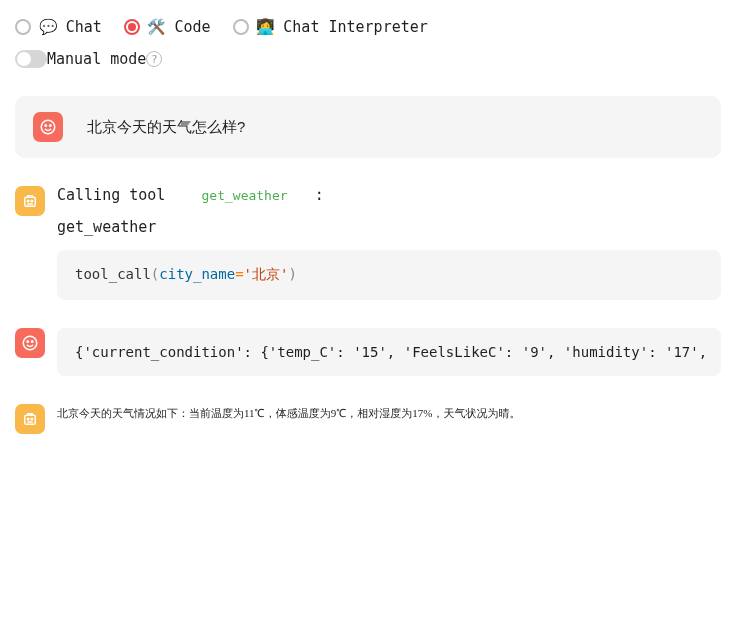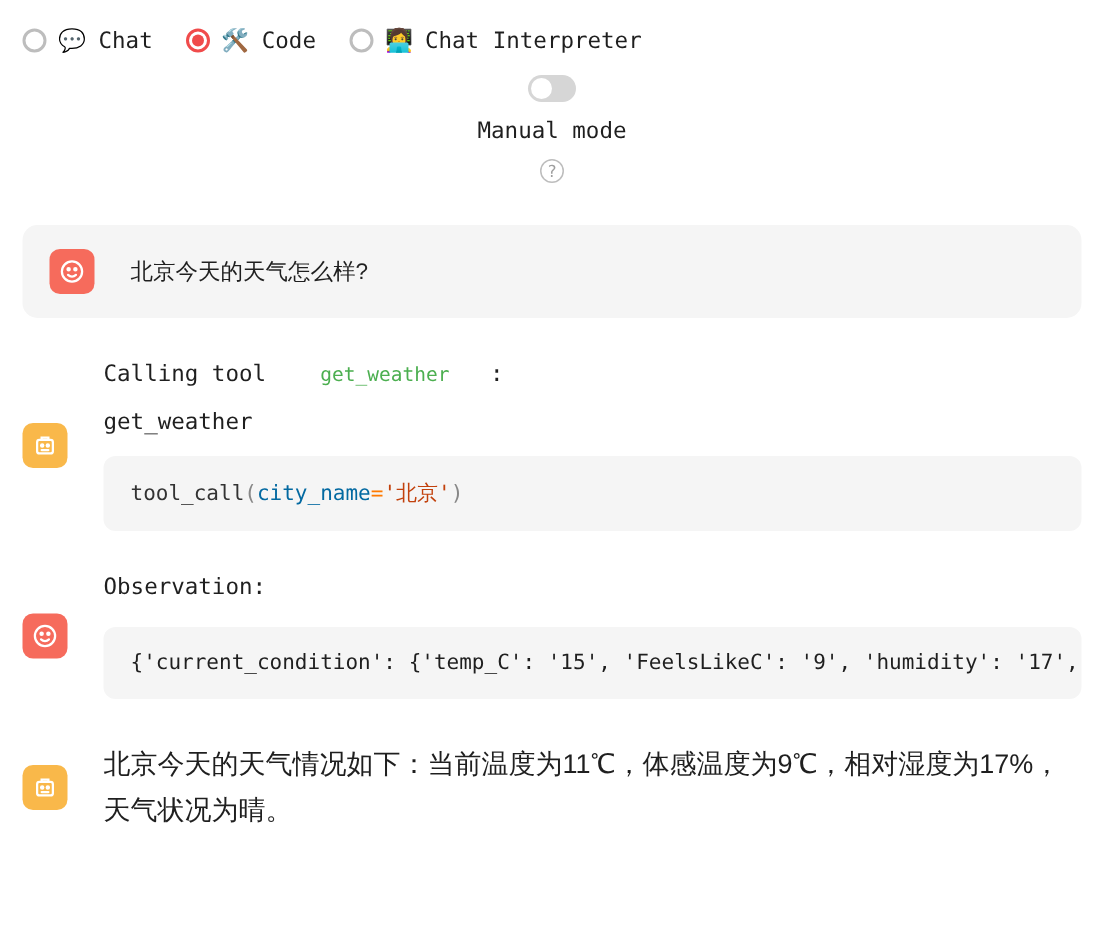--- a/index.html
+++ b/index.html
@@ -38,23 +38,21 @@
     width: 8px; height: 8px;
     background: #f04b4b;
     border-radius: 50%;
     top: 2px; left: 2px;
   }
   .mode-emoji { font-size: 15px; }
   .mode-label { font-family: ui-monospace, Menlo, Consolas, monospace; }
   .manual-row {
     display: flex;
     align-items: center;
-    gap: 10px;
     margin-bottom: 28px;
-    flex-direction: column;
   }
   .toggle {
     width: 32px; height: 18px;
     background: #d6d6d6;
     border-radius: 12px;
     position: relative;
     cursor: pointer;
   }
   .toggle::after {
     content: "";
@@ -65,21 +63,21 @@
     top: 2px; left: 2px;
   }
   .help-icon {
     width: 16px; height: 16px;
     border: 1.5px solid #bdbdbd;
     border-radius: 50%;
     display: inline-flex;
     align-items: center; justify-content: center;
     font-size: 11px; color: #9e9e9e;
   }
-  .msg-block { display: flex; gap: 24px; margin-bottom: 28px; align-items: center; }
+  .msg-block { display: flex; gap: 12px; margin-bottom: 28px; align-items: flex-start; }
   .avatar {
     width: 30px; height: 30px;
     border-radius: 7px;
     display: flex; align-items: center; justify-content: center;
     flex-shrink: 0;
   }
   .avatar-user { background: #f66b5c; }
   .avatar-assistant { background: #f9b84a; }
   .avatar svg { width: 18px; height: 18px; }
   .msg-body { flex: 1; min-width: 0; }
@@ -109,22 +107,22 @@
     white-space: pre;
     overflow: hidden;
   }
   .code-block .fn { color: #333; margin-top: 40px; }
   .code-block .paren { color: #888; }
   .code-block .kw { color: #0369a1; }
   .code-block .eq { color: #ff7a00; }
   .code-block .str { color: #c2410c; }
   .obs-title { margin-bottom: 18px; font-family: ui-monospace, Menlo, Consolas, monospace; }
   .final-text {
-    font-family: Liberation Sans, sans-serif;
-    font-size: 18px; line-height: 1.7;
+    font-family: Liberation Serif, serif;
+    font-size: 11px; line-height: 1.7;
   }
 </style>
 </head>
 <body>
 
 <div class="mode-row">
   <label class="mode-option">
     <span class="radio"></span>
     <span class="mode-emoji">💬</span>
     <span class="mode-label">Chat</span>
@@ -185,21 +183,20 @@
 <div class="msg-block">
   <span class="avatar avatar-user">
     <svg viewBox="0 0 24 24" fill="none" stroke="#fff" stroke-width="2" stroke-linecap="round" stroke-linejoin="round">
       <circle cx="12" cy="12" r="9"></circle>
         <circle cx="9" cy="10" r="1" fill="#fff"></circle>
         <circle cx="15" cy="10" r="1" fill="#fff"></circle>
       <path d="M8.5 15c1 1 2 1.5 3.5 1.5s2.5-.5 3.5-1.5"></path>
     </svg>
   </span>
   <div class="msg-body">
-    <div class="obs-title">Observation:</div>
     <div class="code-block">{'current_condition': {'temp_C': '15', 'FeelsLikeC': '9', 'humidity': '17',</div>
   </div>
 </div>
 
 <div class="msg-block">
   <span class="avatar avatar-assistant">
     <svg viewBox="0 0 24 24" fill="none" stroke="#fff" stroke-width="2" stroke-linecap="round">
       <rect x="5" y="7" width="14" height="12" rx="2"></rect>
         <path d="M9 7V5h6v2"></path>
         <circle cx="9.5" cy="12" r="1" fill="#fff"></circle>

